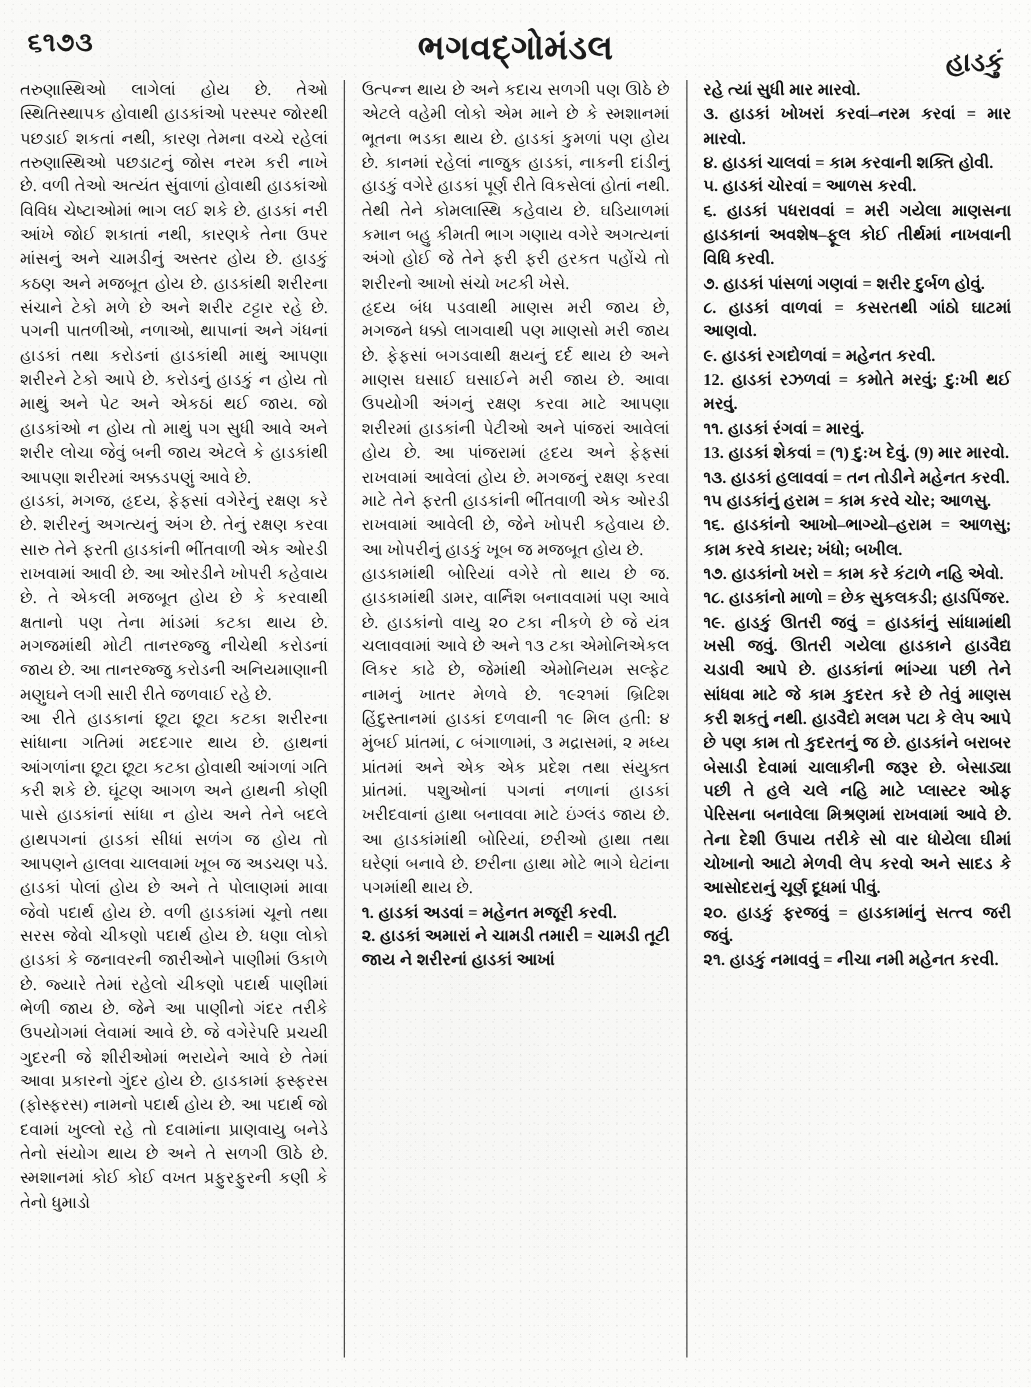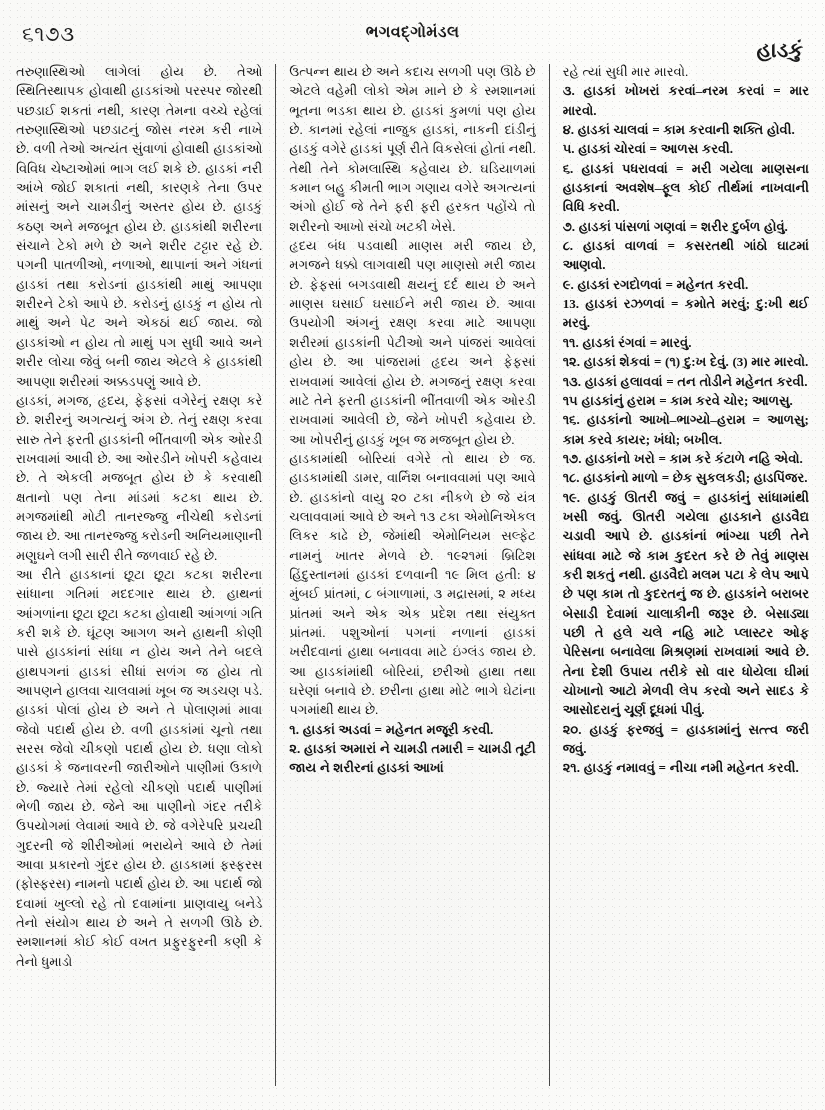--- a/index.html
+++ b/index.html
@@ -32,31 +32,31 @@
     top: 22px;
     left: 18px;
     right: 18px;
     height: 30px;
   }
   .runhead .folio-left {
     position: absolute;
     left: 4px;
     top: 0;
     font-size: 21px;
-    font-weight: normal;
+    font-weight: bold;
     letter-spacing: 0.5px;
     color: #1b1b1b;
   }
   .runhead .book-title {
     position: absolute;
     left: 0;
     right: 0;
     top: 1px;
     text-align: center;
-    font-size: 16px;
+    font-size: 27px;
     font-weight: bold;
     letter-spacing: 0.3px;
     color: #1b1b1b;
   }
   .runhead .headword-right {
     position: absolute;
     right: 4px;
     top: 0;
     font-size: 21px;
     font-weight: bold;
@@ -105,20 +105,21 @@
   .idiom {
     margin: 0;
     text-indent: 13px;
     text-align: justify;
     font-weight: bold;
   }
   .runon {
     margin: 0;
     text-indent: 0;
     text-align: justify;
+    font-weight: bold;
   }
 
   
   #grain {
     position: absolute;
     inset: 0;
     pointer-events: none;
     opacity: 0.33;
     background-image:
       radial-gradient(circle, rgba(0,0,0,0.30) 0.6px, rgba(0,0,0,0) 0.7px),
@@ -205,30 +206,30 @@
         </p>
         <p class="idiom">
           <span>૮.</span>
           <span>હાડકાં વાળવાં = કસરતથી ગાંઠો ઘાટમાં આણવો.</span>
         </p>
         <p class="idiom">
           <span>૯.</span>
           <span>હાડકાં રગદોળવાં = મહેનત કરવી.</span>
         </p>
         <p class="idiom">
-          <span>13.</span>
+          <span>12.</span>
           <span>હાડકાં રઝળવાં = કમોતે મરવું; દુ:ખી થઈ મરવું.</span>
         </p>
         <p class="idiom">
           <span>૧૧.</span>
           <span>હાડકાં રંગવાં = મારવું.</span>
         </p>
         <p class="idiom">
-          <span>૧૨.</span>
-          <span>હાડકાં શેકવાં = (૧) દુ:ખ દેવું. (3) માર મારવો.</span>
+          <span>13.</span>
+          <span>હાડકાં શેકવાં = (૧) દુ:ખ દેવું. (9) માર મારવો.</span>
         </p>
         <p class="idiom">
           <span>૧૩.</span>
           <span>હાડકાં હલાવવાં = તન તોડીને મહેનત કરવી.</span>
         </p>
         <p class="idiom">
           <span>૧૫</span>
           <span>હાડકાંનું હરામ = કામ કરવે ચોર; આળસુ.</span>
         </p>
         <p class="idiom">

